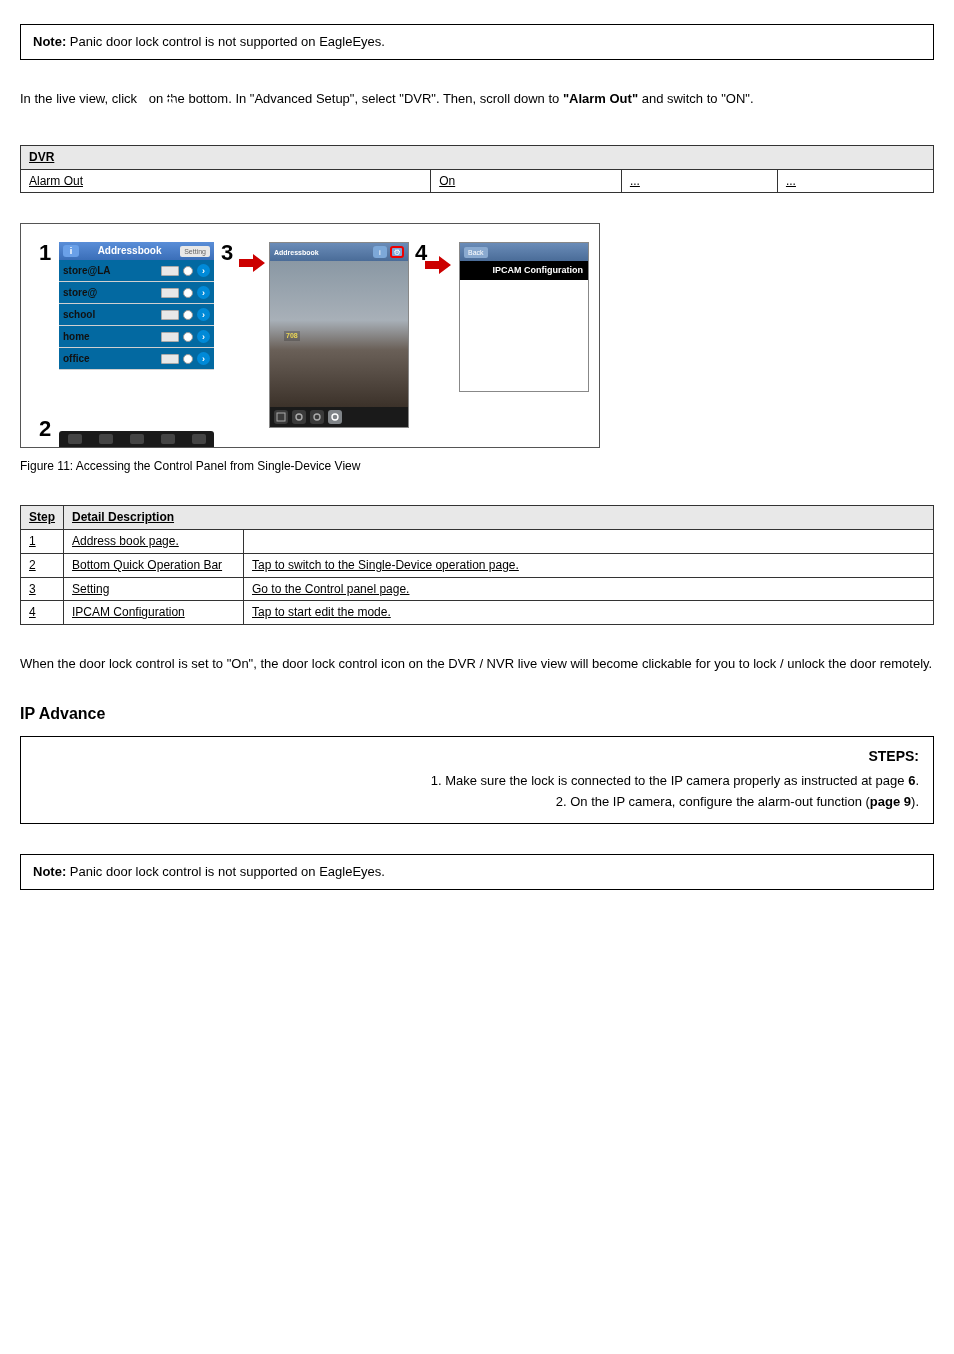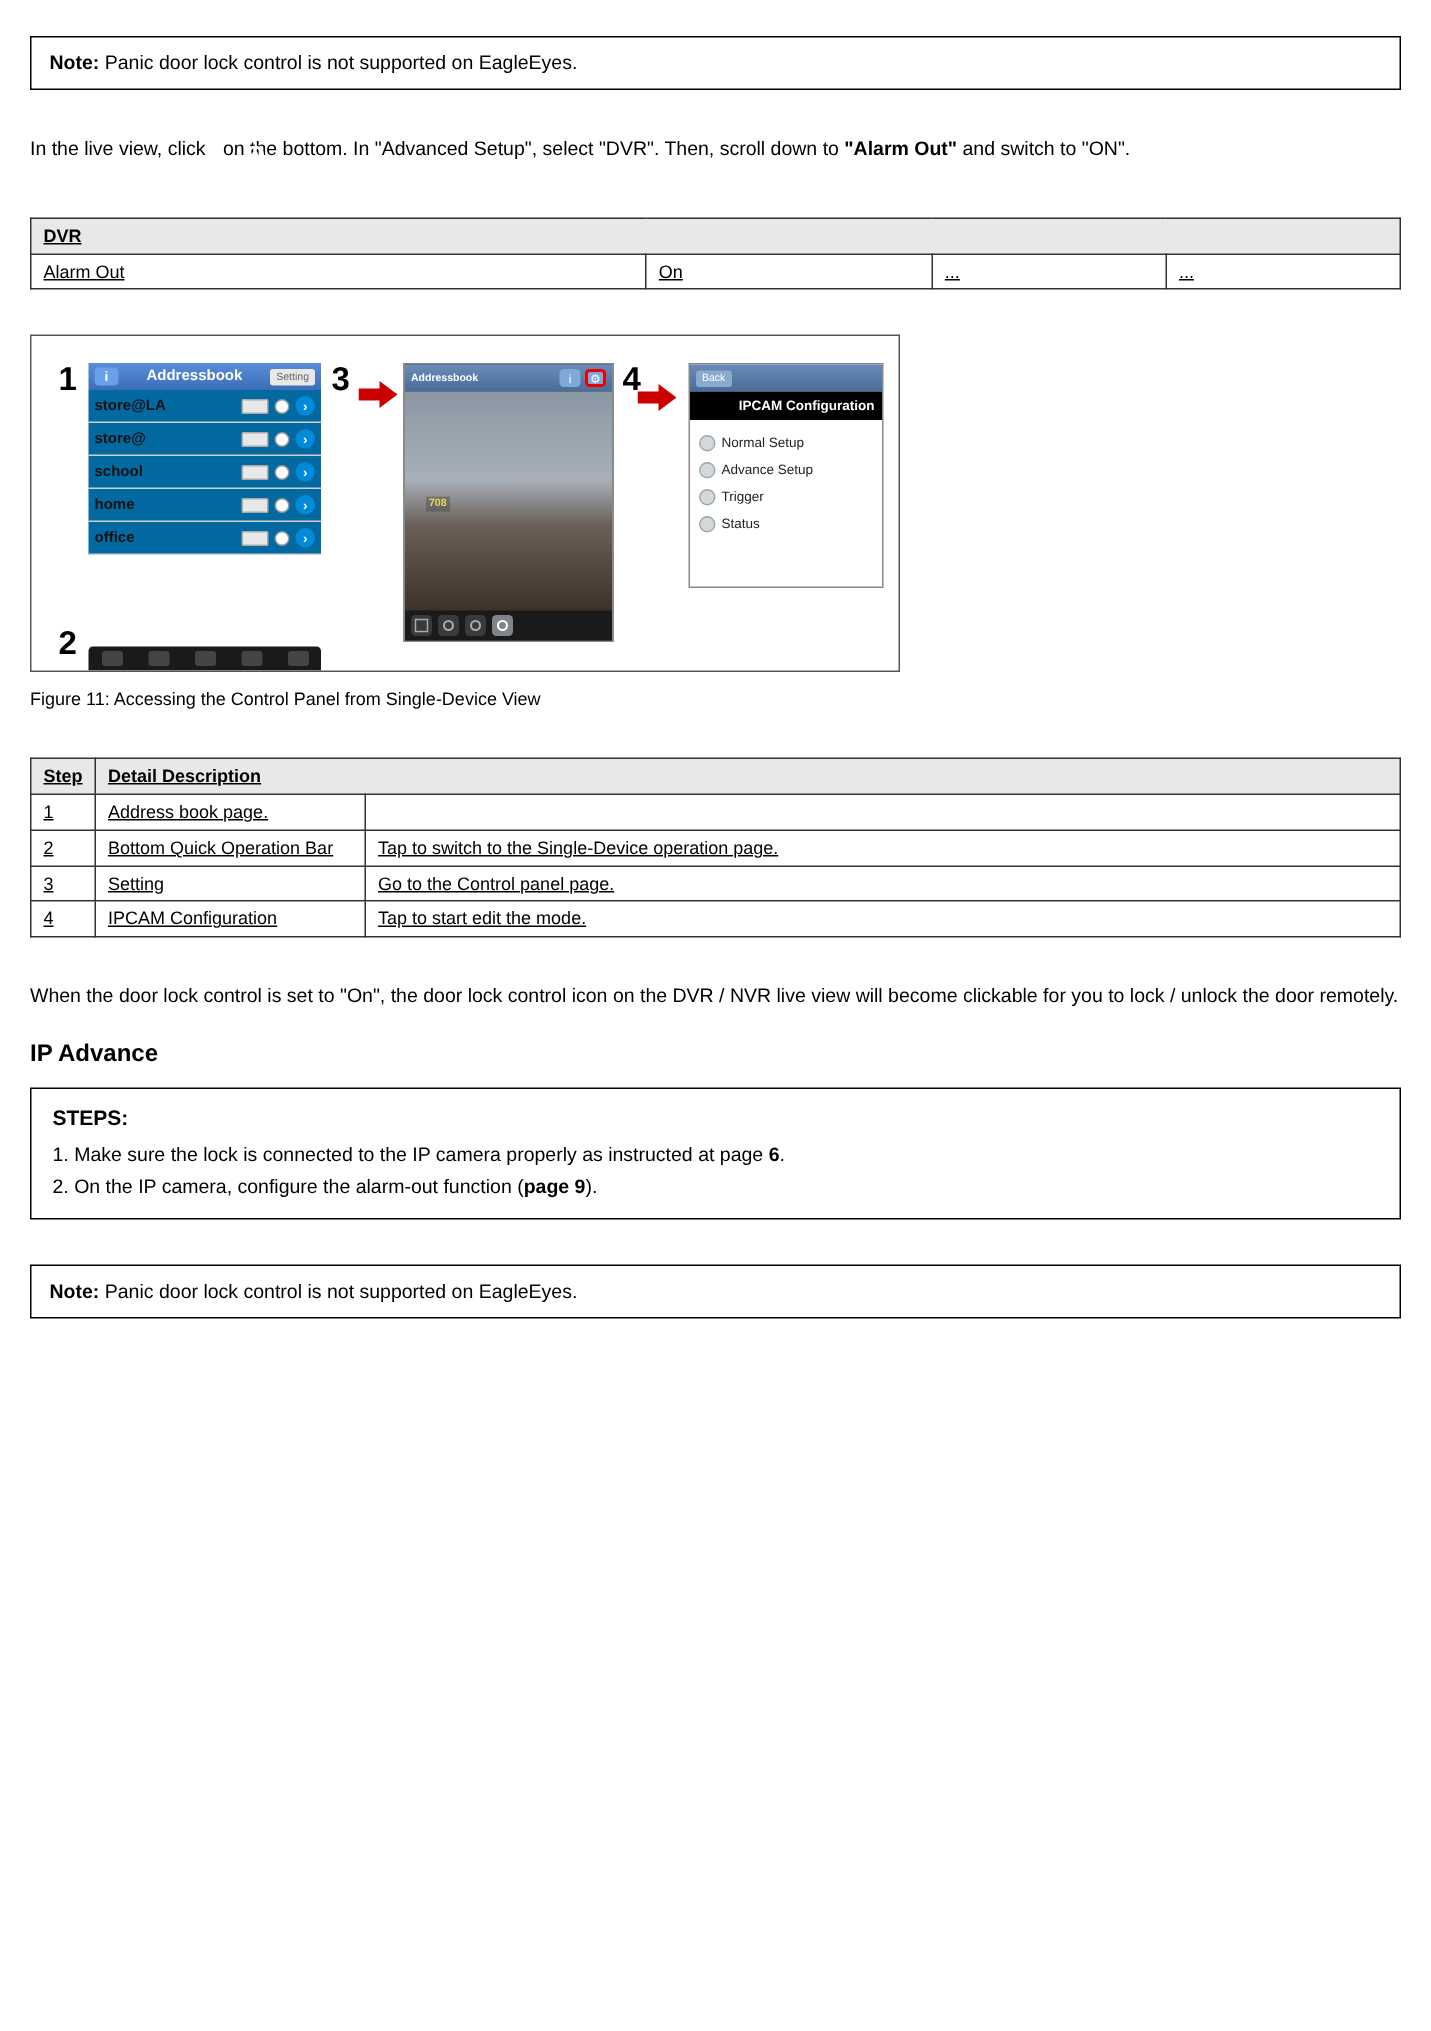--- a/index.html
+++ b/index.html
@@ -175,31 +175,32 @@
     .pane-right .cfg-list { padding: 6px 6px; }
     .cfg-item { display: flex; align-items: center; gap: 4px; height: 18px; font-size: 9px; color: #222; }
     .cfg-item .gear-mini {
       width: 11px; height: 11px; border-radius: 50%; background: #d5d8db; border: 1px solid #9aa;
       position: relative;
     }
     .figure-caption {
       margin: 6px 0 30px 0;
       font-size: 12px;
     }
-    .paragraph { margin-bottom: 19px; }
+    .paragraph { margin-bottom: 30px; }
     .subheading {
       font-size: 16px; font-weight: bold; margin-bottom: 10px;
     }
     .inner-subheading {
       font-size: 14px; font-weight: bold; margin-bottom: 6px;
     }
     .steps-box {
       border: 1.5px solid #000;
       padding: 10px 14px;
       margin-bottom: 30px;
+      text-align: right;
     }
     .steps-box .step-line { margin-bottom: 2px; }
     .steps-box .bold { font-weight: bold; }
     .footer-box {
       border: 1.5px solid #000;
       padding: 8px 12px;
       margin-top: 10px;
     }
     .footer-box .bold { font-weight: bold; }
   </style>
@@ -346,38 +347,20 @@
           <path d="M0 5 L14 5 L14 0 L26 9 L14 18 L14 13 L0 13 Z" fill="#cc0000"></path>
         </svg>
     </div>
 
     <div class="pane-right">
       <div class="pane-right-header">
         <span class="back">Back</span>
         <span></span>
       </div>
       <div class="black-strip">IPCAM Configuration</div>
-      <div class="cfg-list">
-        <div class="cfg-item">
-            <span class="gear-mini"></span>
-            <span>Normal Setup</span>
-          </div>
-        <div class="cfg-item">
-            <span class="gear-mini"></span>
-            <span>Advance Setup</span>
-          </div>
-        <div class="cfg-item">
-            <span class="gear-mini"></span>
-            <span>Trigger</span>
-          </div>
-        <div class="cfg-item">
-            <span class="gear-mini"></span>
-            <span>Status</span>
-          </div>
-      </div>
     </div>
   </div>
 </div>
 
 <div class="figure-caption">Figure 11: Accessing the Control Panel from Single-Device View</div>
 
 <table class="data-table">
   <tbody>
       <tr>
     <th style="width:40px">Step</th>

